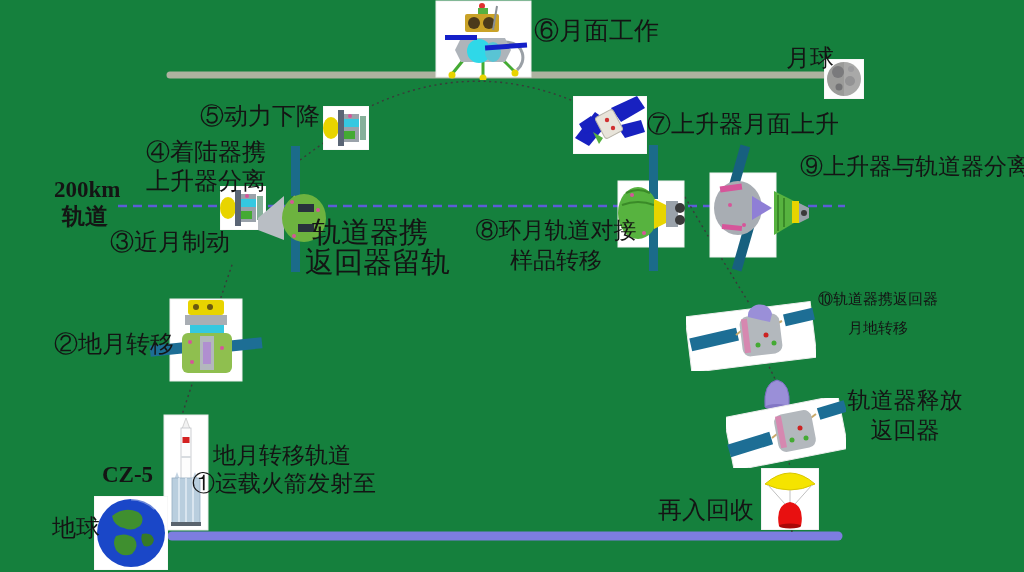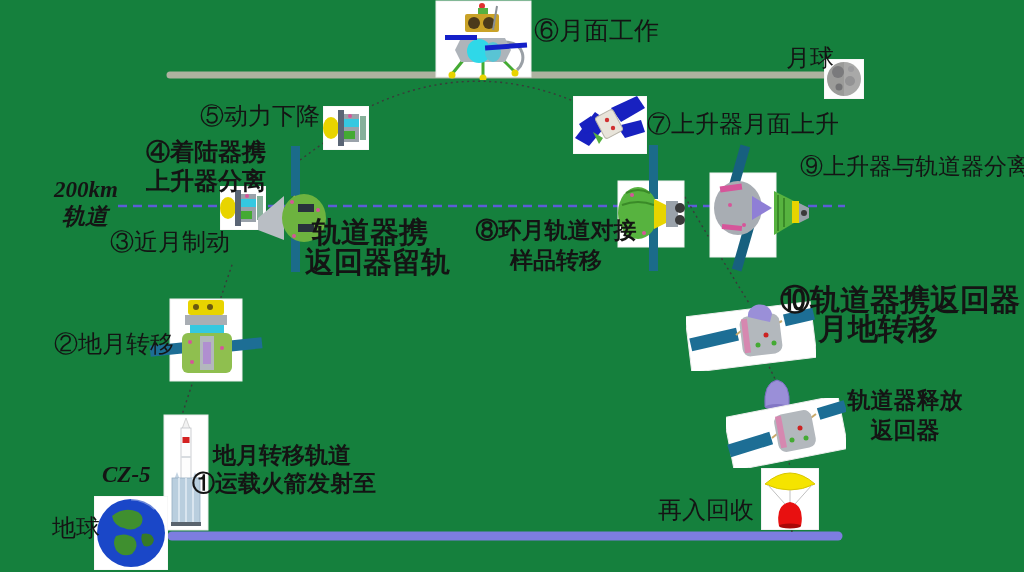--- a/index.html
+++ b/index.html
@@ -1,23 +1,23 @@
 <!DOCTYPE html>
 <html><head>
 <meta charset="utf-8">
 <style>
   html,body{margin:0;padding:0;background:#fff;}
   #stage{position:relative;width:1024px;height:572px;background:#15803d;overflow:hidden;
          font-family:"Liberation Serif","DejaVu Serif",serif;color:#141414;padding-left:12px;}
   .lbl{position:absolute;white-space:nowrap;line-height:1.2;}
-  .blk{position:absolute;text-align:center;font-weight:bold;}
+  .blk{position:absolute;text-align:center;}
   .blk div{white-space:nowrap;}
   .icon{position:absolute;}
   svg{display:block;}
-  .b{font-weight:bold;font-style:italic;}
+  .b{font-weight:bold;}
 </style>
 </head>
 <body>
 
 <div id="stage">
 
   <svg width="1024" height="572" style="position:absolute;left:0;top:0">
 
     <line x1="170" y1="75" x2="824" y2="75" stroke="#aeb2a0" stroke-width="7" stroke-linecap="round"></line>
 
@@ -286,21 +286,21 @@
 
   <div class="lbl" style="left:647px;top:110px;font-size:24px">⑦上升器月面上升</div>
 
   <div class="blk" style="left:468px;top:216px;width:176px;font-size:23px;line-height:30px">
     <div>⑧环月轨道对接</div>
     <div>样品转移</div>
   </div>
 
   <div class="lbl" style="left:800px;top:153px;font-size:23px">⑨上升器与轨道器分离</div>
 
-  <div class="blk" style="left:780px;top:285px;width:196px;font-size:30px;line-height:29px">
+  <div class="blk" style="left:780px;top:285px;width:196px;font-size:15px;line-height:29px">
     <div>⑩轨道器携返回器</div>
     <div>月地转移</div>
   </div>
 
   <div class="blk" style="left:835px;top:386px;width:140px;font-size:23px;line-height:30px">
     <div>轨道器释放</div>
     <div>返回器</div>
   </div>
 
   <div class="lbl" style="left:658px;top:496px;font-size:24px">再入回收</div>

